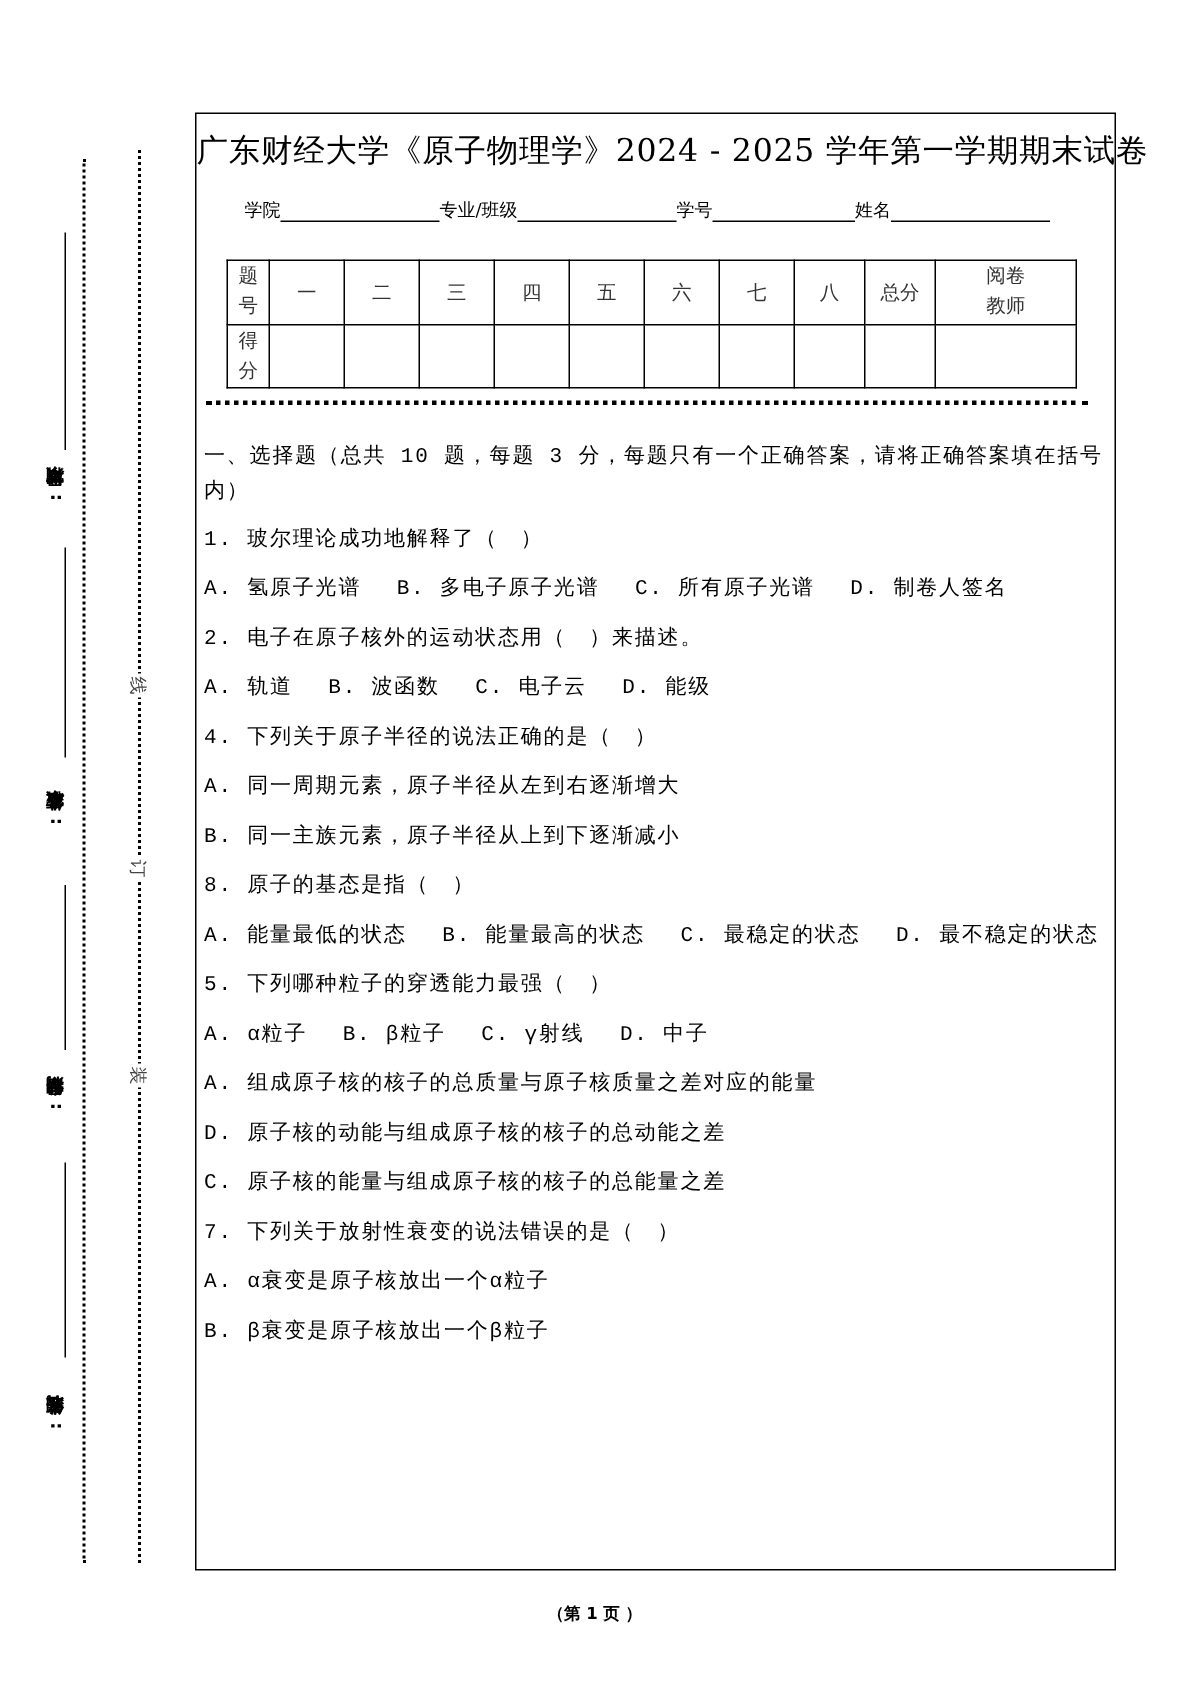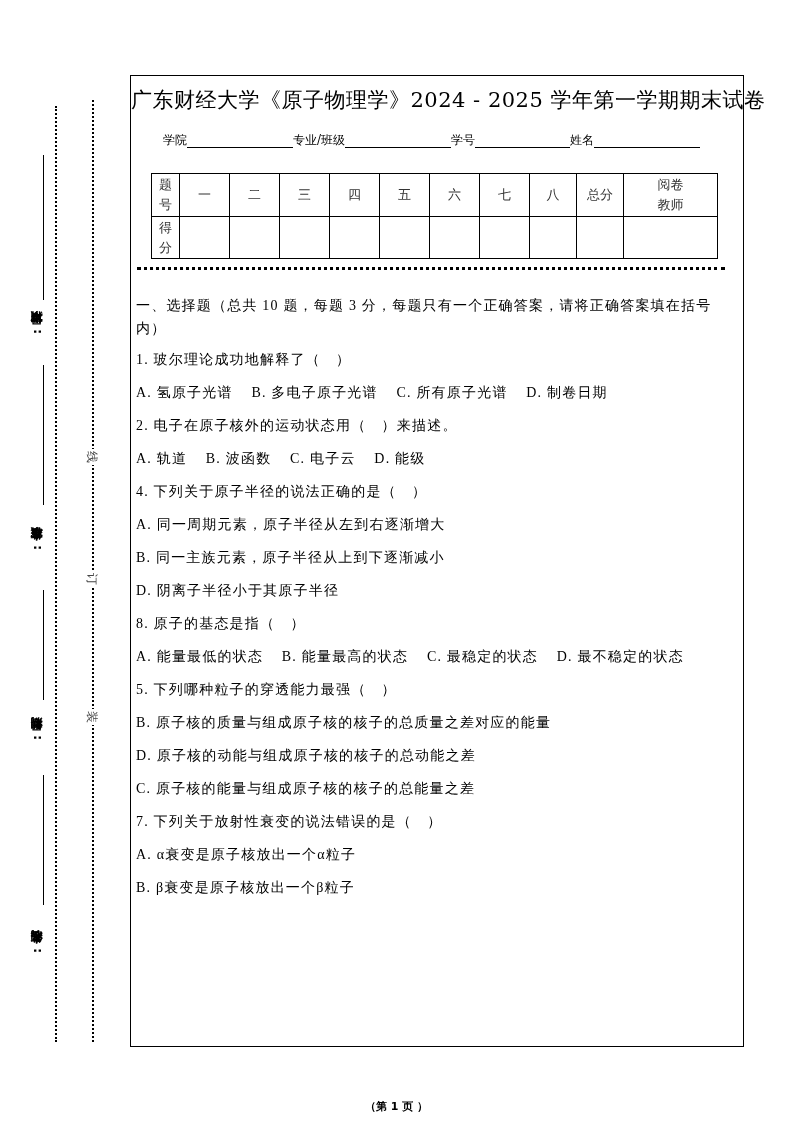--- a/index.html
+++ b/index.html
@@ -19,26 +19,26 @@
   .title { position:absolute; left:0; top:10px; width:614px; text-align:center; font-size:21px; letter-spacing:0.5px; white-space:nowrap; }
   .info-row { position:absolute; top:56px; left:32px; font-size:12px; display:flex; align-items:center; white-space:nowrap; }
   .info-row .lbl { }
   .info-row .ln { display:inline-block; border-bottom:1px solid #000; height:14px; }
 
   table.score { position:absolute; left:20px; top:97px; border-collapse:collapse; font-size:13px; }
   table.score td { border:1.5px solid #000; text-align:center; color:#333; padding:0; }
   .thin-cell { width:27px; line-height:20px; }
   .dot-sep { position:absolute; left:6px; top:191px; width:588px; border-top:3px dotted #000; }
 
-  .body-text { position:absolute; left:5px; top:218px; width:605px; font-size:14px; font-family:Liberation Serif, serif; letter-spacing:1.2px; }
+  .body-text { position:absolute; left:5px; top:218px; width:605px; font-size:14px; font-family:Liberation Mono, monospace; letter-spacing:1.2px; }
   .line { height:33px; line-height:20px; white-space:nowrap; }
   .line.wrap { white-space:normal; height:auto; line-height:23px; margin-bottom:10px; }
   .sp { display:inline-block; width:14px; }
 
-  .footer { position:absolute; top:1068px; left:0; width:793px; text-align:center; font-size:11px; font-weight:bold; font-family:"DejaVu Sans", sans-serif;margin-top:31px; }
+  .footer { position:absolute; top:1068px; left:0; width:793px; text-align:center; font-size:11px; font-weight:bold; font-family:"DejaVu Sans", sans-serif; }
 </style>
 </head>
 <body>
 
 <div class="margin-col">
   <div class="dots-outer"></div>
   <div class="dots-inner"></div>
   <div class="bind-char" style="top:448px;">线</div>
   <div class="bind-char" style="top:570px;">订</div>
   <div class="bind-char" style="top:708px;">装</div>
@@ -109,47 +109,52 @@
   <div class="dot-sep"></div>
 
   <div class="body-text">
     <div class="line wrap">一、选择题（总共 10 题，每题 3 分，每题只有一个正确答案，请将正确答案填在括号内）</div>
 
     <div class="line">1. 玻尔理论成功地解释了（　）</div>
     <div class="line">
       <span>A. 氢原子光谱</span><span class="sp"></span>
       <span>B. 多电子原子光谱</span><span class="sp"></span>
       <span>C. 所有原子光谱</span><span class="sp"></span>
-      <span>D. 制卷日期</span>
+      <span>D. 制卷人签名</span>
     </div>
 
     <div class="line">2. 电子在原子核外的运动状态用（　）来描述。</div>
     <div class="line">
       <span>A. 轨道</span><span class="sp"></span>
       <span>B. 波函数</span><span class="sp"></span>
       <span>C. 电子云</span><span class="sp"></span>
       <span>D. 能级</span>
     </div>
 
     <div class="line">4. 下列关于原子半径的说法正确的是（　）</div>
     <div class="line">A. 同一周期元素，原子半径从左到右逐渐增大</div>
     <div class="line">B. 同一主族元素，原子半径从上到下逐渐减小</div>
-    <div class="line">D. 阴离子半径小于其原子半径</div>
 
     <div class="line">8. 原子的基态是指（　）</div>
     <div class="line">
       <span>A. 能量最低的状态</span><span class="sp"></span>
       <span>B. 能量最高的状态</span><span class="sp"></span>
       <span>C. 最稳定的状态</span><span class="sp"></span>
       <span>D. 最不稳定的状态</span>
     </div>
 
     <div class="line">5. 下列哪种粒子的穿透能力最强（　）</div>
+    <div class="line">
+      <span>A. α粒子</span><span class="sp"></span>
+      <span>B. β粒子</span><span class="sp"></span>
+      <span>C. γ射线</span><span class="sp"></span>
+      <span>D. 中子</span>
+    </div>
 
-    <div class="line">B. 原子核的质量与组成原子核的核子的总质量之差对应的能量</div>
+    <div class="line">A. 组成原子核的核子的总质量与原子核质量之差对应的能量</div>
     <div class="line">D. 原子核的动能与组成原子核的核子的总动能之差</div>
     <div class="line">C. 原子核的能量与组成原子核的核子的总能量之差</div>
 
     <div class="line">7. 下列关于放射性衰变的说法错误的是（　）</div>
     <div class="line">A. α衰变是原子核放出一个α粒子</div>
     <div class="line">B. β衰变是原子核放出一个β粒子</div>
   </div>
 </div>
 
 <div class="footer">（第 1 页 ）</div>

